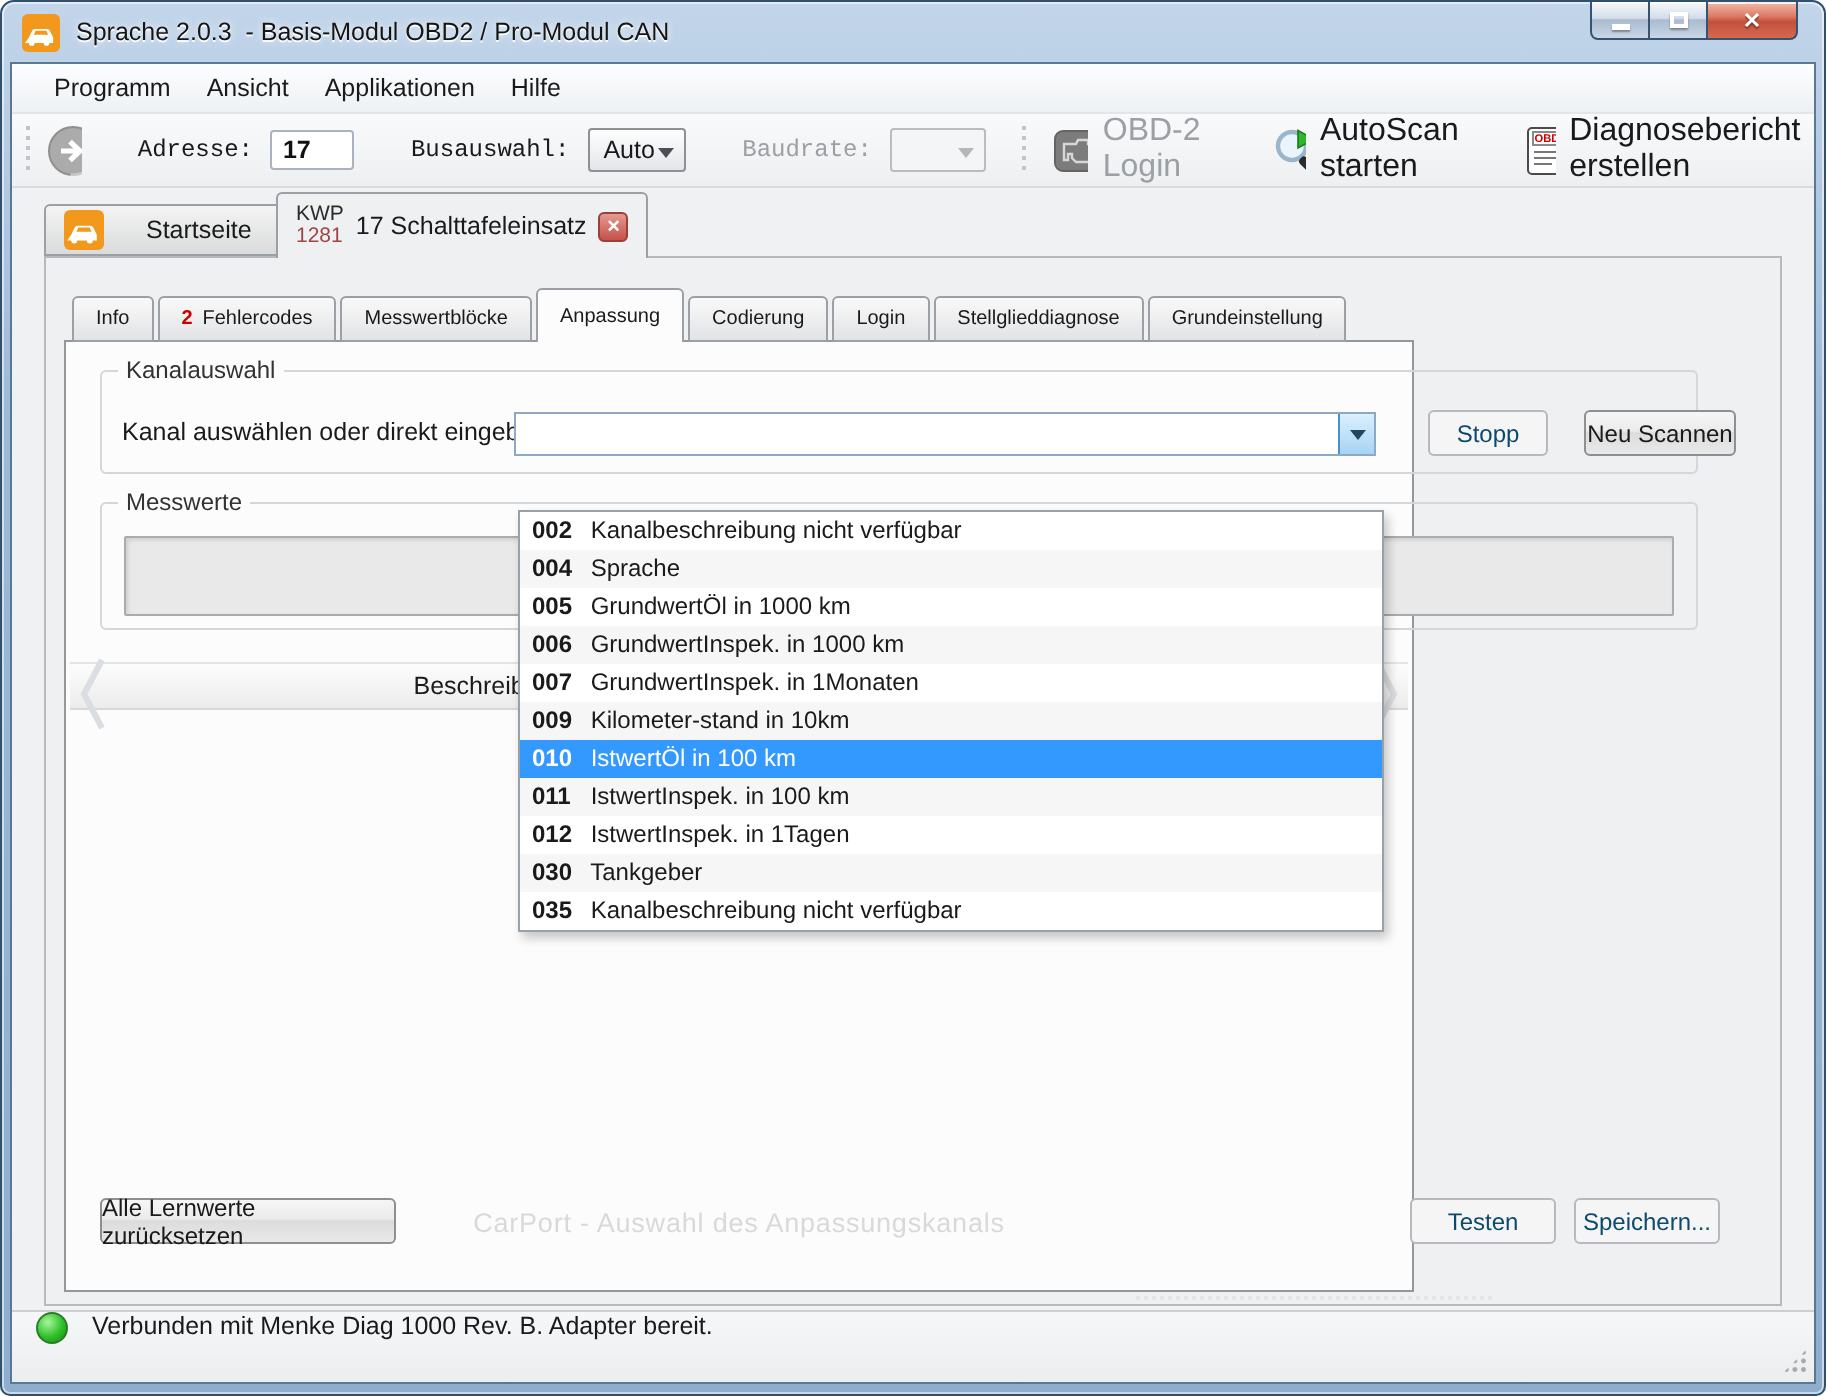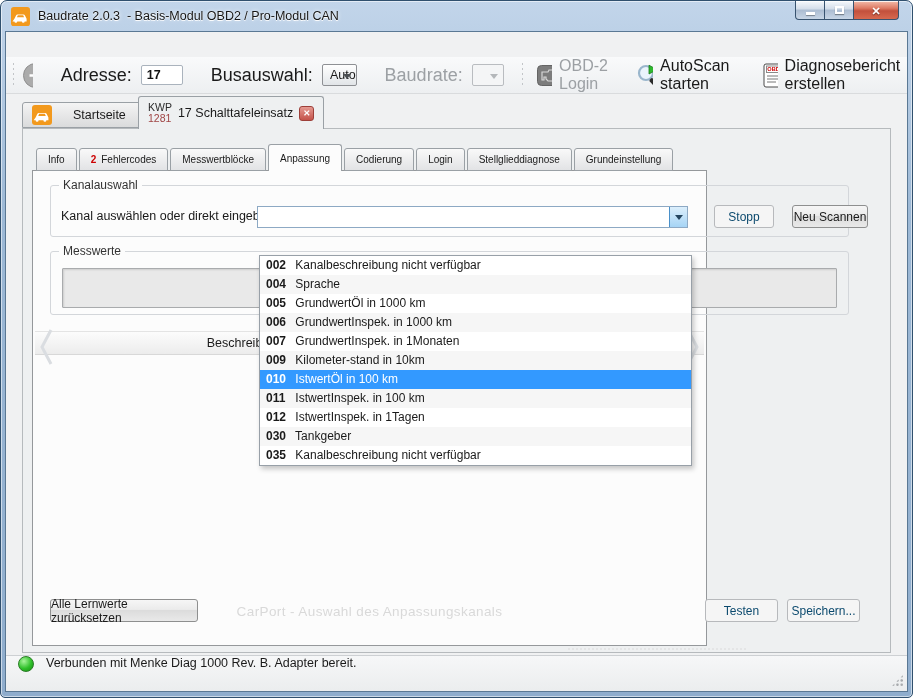--- a/index.html
+++ b/index.html
@@ -34,21 +34,21 @@
   .client{position:absolute; left:4px; right:4px; top:30px; bottom:5px; background:#f0f1f2; border:1px solid #5a7894; overflow:hidden;}
 
   .menubar{position:absolute; top:0; left:0; right:0; height:25px; display:flex; align-items:center; padding-left:12px;
     background:linear-gradient(#fcfdfe,#eef1f4); border-bottom:1px solid #e3e5e8;}
   .menu-item{padding:0 9px; font-size:12.5px; line-height:24px;}
 
   .toolbar{position:absolute; top:25px; left:0; right:0; height:37px; display:flex; align-items:center;
     background:linear-gradient(#f9fafb,#edeff1); border-bottom:1px solid #d9dbdd;}
   .tgrip{width:3px; height:24px; margin-left:7px;
     background:repeating-linear-gradient(to bottom,#c2c5c8 0 2px,transparent 2px 5px);}
-  .tlabel{font-size:18px; margin-left:28px;}
+  .tlabel{font-size:12px; margin-left:28px;font-family:Liberation Mono, monospace;}
   .tlabel.dis{color:#9ca0a4;}
   .tinput{width:42px; height:20px; margin-left:9px; border:1px solid #aab3bd; border-radius:2px;
     font-family:"Liberation Sans",sans-serif; font-size:12.5px; font-weight:bold; padding:0 5px; color:#111;}
   .tselect{height:22px; margin-left:9px; border:1px solid #8e9094; border-radius:2px; display:flex; align-items:center;
     background:linear-gradient(#fefefe,#eef0f2 60%,#e2e5e8); font-size:12.5px; padding-left:7px; position:relative;}
   .tselect .arr{position:absolute; right:5px; top:9px; width:0; height:0; border:4px solid transparent; border-top:5px solid #4b4f53;}
   .tselect.dis{border-color:#b9bcc0; background:#f4f5f6; color:#b0b3b6;}
   .tselect.dis .arr{border-top-color:#b4b7ba;}
   .tool-group{display:flex; align-items:center; margin-left:14px;}
   .tool-group .lbl{font-size:16px; margin-left:7px;}
@@ -134,36 +134,42 @@
 
 <div class="screen">
   <div class="win">
 
     <div class="titlebar">
       <svg class="app-ico" viewBox="0 0 20 20">
         <rect width="20" height="20" rx="3" fill="var(--orange)"></rect>
         <path d="M3.6 12.4 l1.7-3.5 c.3-.6.9-1 1.5-1 h6.4 c.6 0 1.2.4 1.5 1 l1.7 3.5 v2.8 h-2 a1.5 1.5 0 0 1-3 0 h-4.8 a1.5 1.5 0 0 1-3 0 h-2 z" fill="#fff"></path>
         <path d="M6.2 10.9 l1-2.1 h5.6 l1 2.1 z" fill="var(--orange)"></path>
       </svg>
-      <span class="win-title">Baudrate 2.0.3  - Basis-Modul OBD2 / Pro-Modul CAN</span>
+      <span class="win-title">Sprache 2.0.3  - Basis-Modul OBD2 / Pro-Modul CAN</span>
       <div class="win-controls">
         <div class="win-btn min">
             <div class="gl-min"></div>
           </div>
         <div class="win-btn max">
             <div class="gl-max"></div>
           </div>
         <div class="win-btn close">
             <div class="gl-close"></div>
           </div>
       </div>
     </div>
 
     <div class="client">
 
+      <div class="menubar">
+          <div class="menu-item">Programm</div>
+          <div class="menu-item">Ansicht</div>
+          <div class="menu-item">Applikationen</div>
+          <div class="menu-item">Hilfe</div>
+        </div>
 
       <div class="toolbar">
         <div class="tgrip"></div>
         <svg width="27" height="27" style="margin-left:8px">
           <circle cx="13.5" cy="13.5" r="12" fill="#ababab" stroke="#8f8f8f"></circle>
           <circle cx="13.5" cy="13.5" r="12" fill="none" stroke="rgba(255,255,255,.5)" stroke-width="1.5" stroke-dasharray="20 60"></circle>
           <path d="M7.5 13.5 h9 M12 8.8 l5 4.7 -5 4.7" stroke="#fff" stroke-width="2.6" fill="none"></path>
         </svg>
         <span class="tlabel">Adresse:</span>
         <input class="tinput" value="17" style="">

